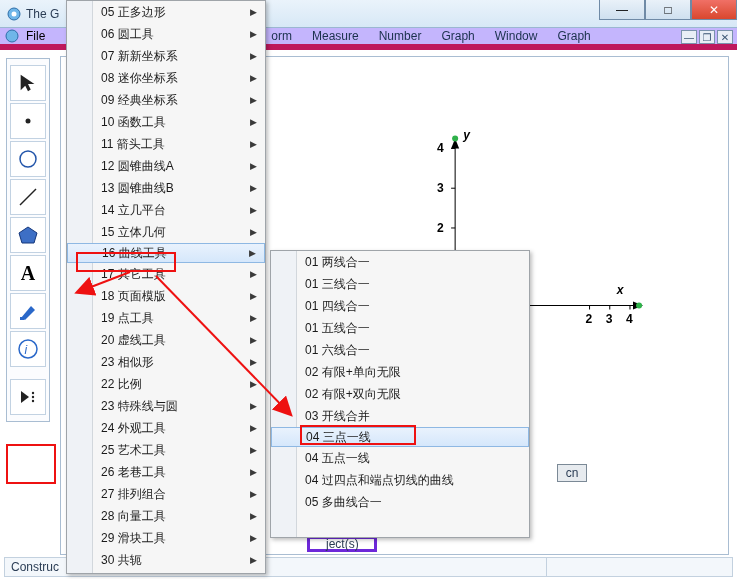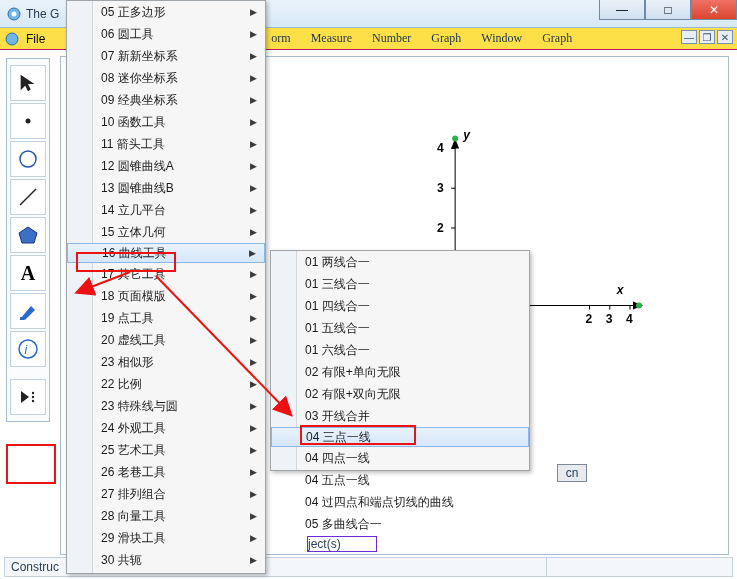--- a/index.html
+++ b/index.html
@@ -7,24 +7,24 @@
 
   
   .titlebar { height: 28px; background: linear-gradient(#eaf3fb,#d7e8f6); border-bottom: 1px solid #9bb7d1; display:flex; align-items:center; padding: 12px 6px; position:relative; }
   .titlebar .icon { width:16px; height:16px; margin-right:4px; }
   .titlebar .title { color:#2b3d55; }
   .winbtns { position:absolute; right:0; top:0; display:flex; }
   .winbtn { width:46px; height:20px; border:1px solid #6f8aa6; border-top:none; display:flex; align-items:center; justify-content:center; background: linear-gradient(#e9f1f9,#cfe0ef);}
   .winbtn.close { background: linear-gradient(#f07066,#d9472e); color:#fff;}
 
   
-  .menubar { height: 22px; border-bottom:1px solid #be185d; background:#fde047; display:flex; align-items:center; padding: 0 4px; gap:2px; position:relative;}
+  .menubar { height: 22px; border-bottom:6px solid #be185d; background:#c4b5fd; display:flex; align-items:center; padding: 0 4px; gap:2px; position:relative;}
   .menubar .icon { width:16px; height:16px; margin-right:4px;}
   .menubar .mainmenu { display:flex; gap:12px; margin-left:2px;}
-  .menubar .mainmenu span { color:#1b314d; padding:2px 4px; cursor:default;font-family:Liberation Serif, serif;}
+  .menubar .mainmenu span { color:#1b314d; padding:2px 4px; cursor:default;}
   .mdi-btns { position:absolute; right:4px; top:2px; display:flex; gap:2px;}
   .mdi-btn { width:16px; height:14px; border:1px solid #7a92ad; background:#e8eef6; display:flex; align-items:center; justify-content:center; font-size:10px; color:#3a5573;}
 
   
   .ltoolbar { position:absolute; left:6px; top:58px; width:44px; border:1px solid #a9bdd2; background:#fbfcfe; padding:4px 0; }
   .toolslot { width:36px; height:36px; margin:2px auto; border:1px solid #c2d2e2; background:#fff; display:flex; align-items:center; justify-content:center; position:relative; }
   .toolslot.sep { border:none; height:8px; background:transparent;}
 
   
   .canvasarea { position:absolute; left:60px; top:56px; right:8px; bottom:24px; border:1px solid #a9bdd2; background:#fff; }
@@ -50,21 +50,21 @@
   
   .annot { position:absolute; pointer-events:none; }
 
   
   .axis { position:absolute; left:0; top:0; width:100%; height:100%; }
 
   
   .hintbox { position:absolute; right:150px; top:464px; width:30px; height:18px; border:1px solid #7b8996; background:#e7ebef; display:flex; align-items:center; justify-content:center; font-size:11px; color:#2b3d55;}
 
   
-  .projlabel { position:absolute; right:360px; bottom:27px; width:70px; height:16px; border:1px solid #6d28d9; display:flex; align-items:center; padding:0 0; background:#fff; font-size:11px; color:#2b3d55;}
+  .projlabel { position:absolute; right:360px; bottom:27px; width:70px; height:16px; border:3px solid #6d28d9; display:flex; align-items:center; padding:0 16px; background:#fff; font-size:11px; color:#2b3d55;}
 </style>
 </head>
 <body>
 
 <div class="titlebar">
   <svg class="icon" viewBox="0 0 16 16">
       <circle cx="8" cy="8" r="6" fill="#6fb6e9" stroke="#2e6ea8"></circle>
       <circle cx="8" cy="8" r="2.5" fill="#fff"></circle>
     </svg>
   <span class="title">The G</span>
@@ -298,21 +298,21 @@
     <div class="mi">
       <span class="lab">29 滑块工具</span>
       <span class="arrow" style="font-size: 9px;">▶</span>
     </div>
     <div class="mi">
       <span class="lab">30 共轭</span>
       <span class="arrow" style="font-size: 9px;">▶</span>
     </div>
   </div>
 
-<div class="menu sub" id="subMenu" style="height: 221px;">
+<div class="menu sub" id="subMenu" style="height: 288px;">
   <div class="sidebar"></div>
 <div class="mi">
       <span class="lab">01 两线合一</span>
     </div>
     <div class="mi">
       <span class="lab">01 三线合一</span>
     </div>
     <div class="mi">
       <span class="lab">01 四线合一</span>
     </div>
@@ -326,23 +326,20 @@
       <span class="lab">02 有限+单向无限</span>
     </div>
     <div class="mi">
       <span class="lab">02 有限+双向无限</span>
     </div>
     <div class="mi">
       <span class="lab">03 开线合并</span>
     </div>
     <div class="mi hot">
       <span class="lab">04 三点一线</span>
-    </div>
-    <div class="mi">
-      <span class="lab">04 四点一线</span>
     </div>
     <div class="mi">
       <span class="lab">04 五点一线</span>
     </div>
     <div class="mi">
       <span class="lab">04 过四点和端点切线的曲线</span>
     </div>
     <div class="mi">
       <span class="lab">05 多曲线合一</span>
     </div>

